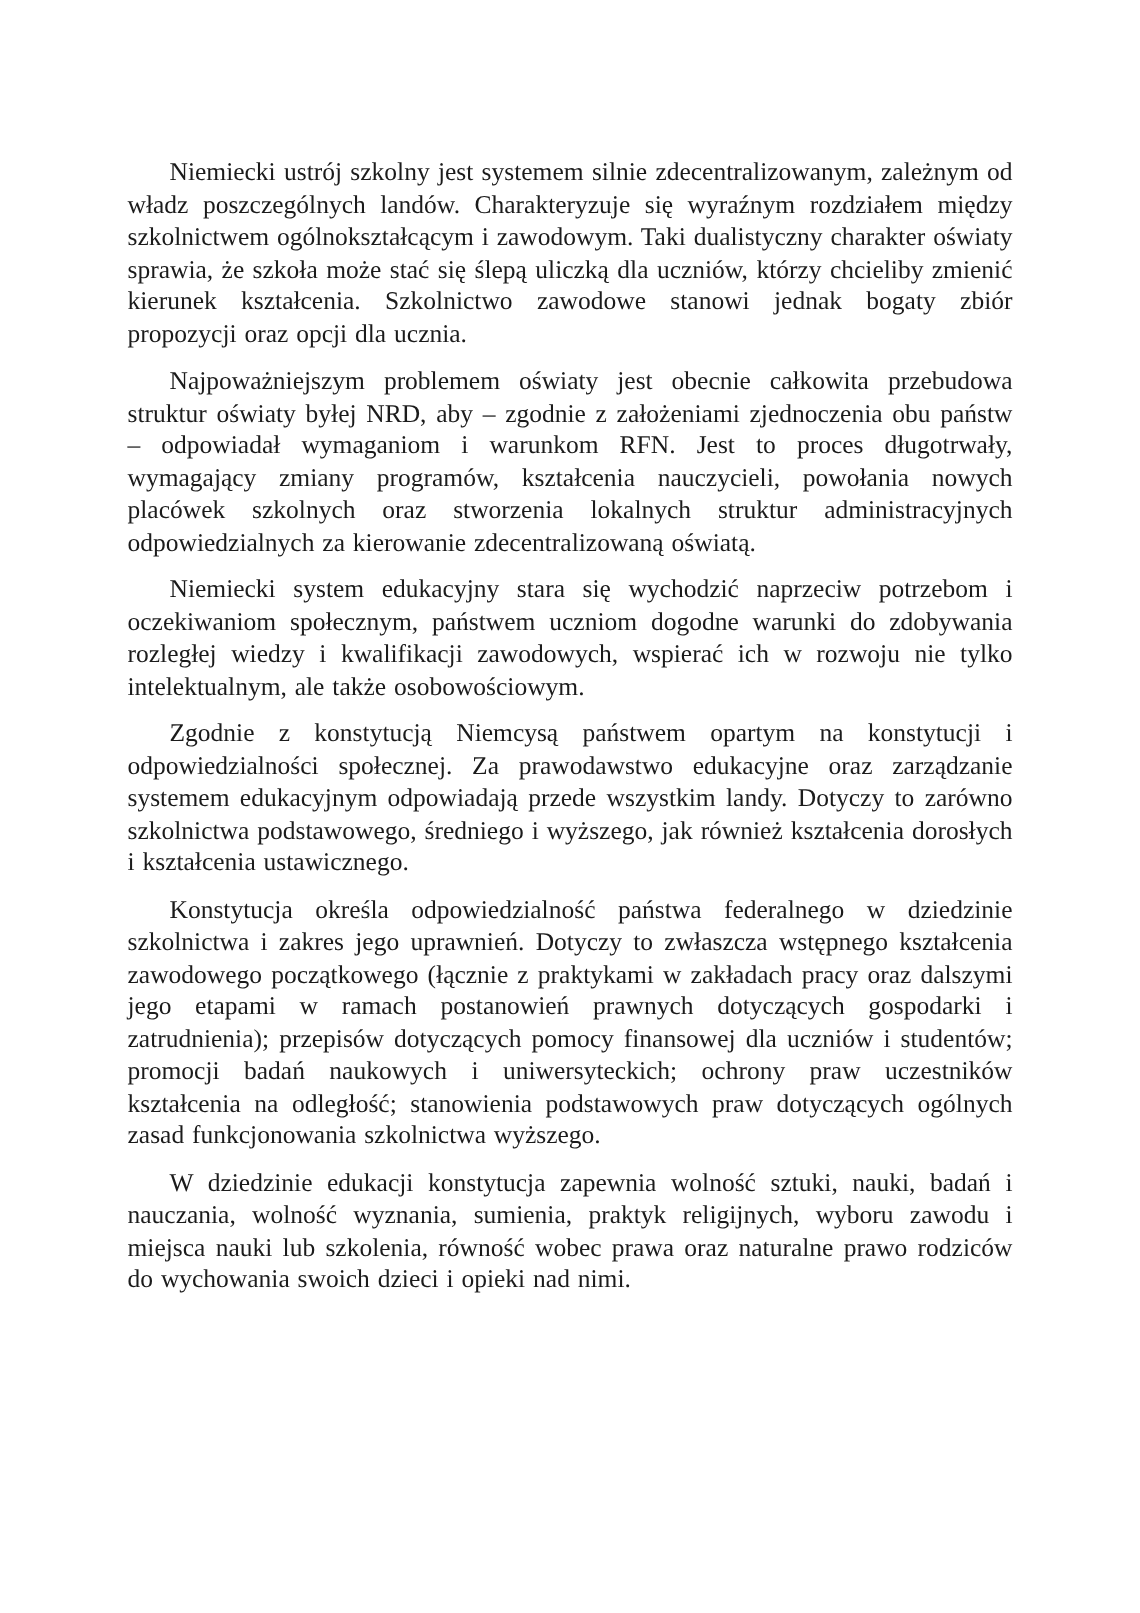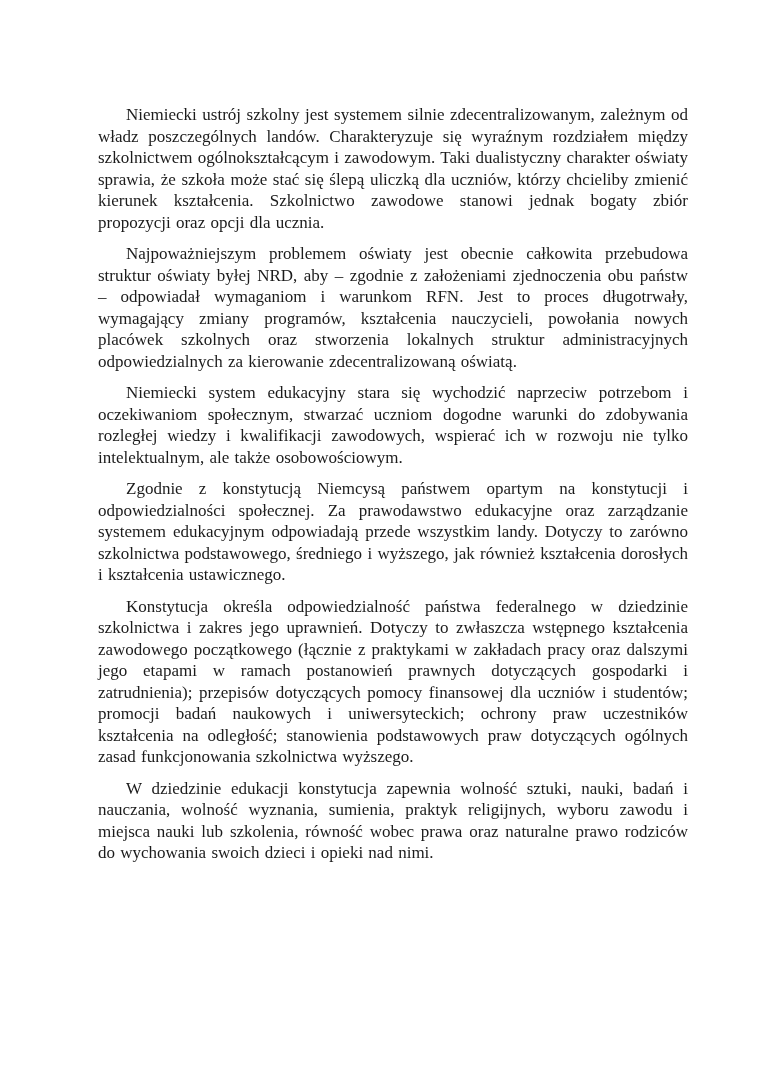--- a/index.html
+++ b/index.html
@@ -10,21 +10,21 @@
   .page {
     position: relative;
     width: 760px;
     height: 1075px;
     background: #ffffff;
     box-sizing: border-box;
     overflow: hidden;
   }
   .text-block {
     position: absolute;
-    left: 98px;
+    left: 85px;
     top: 104px;
     width: 590px;
   }
   p.body-par {
     margin: 0 0 10px 0;
     font-family: "Liberation Serif", "DejaVu Serif", serif;
     font-size: 17px;
     line-height: 21.5px;
     color: #1b1b1b;
     text-align: justify;
@@ -32,18 +32,18 @@
     word-spacing: 1px;
   }
 </style>
 </head>
 <body>
 
 <div class="page">
   <div class="text-block">
     <p class="body-par">Niemiecki ustrój szkolny jest systemem silnie zdecentralizowanym, zależnym od władz poszczególnych landów. Charakteryzuje się wyraźnym rozdziałem między szkolnictwem ogólnokształcącym i zawodowym. Taki dualistyczny charakter oświaty sprawia, że szkoła może stać się ślepą uliczką dla uczniów, którzy chcieliby zmienić kierunek kształcenia. Szkolnictwo zawodowe stanowi jednak bogaty zbiór propozycji oraz opcji dla ucznia.</p>
     <p class="body-par">Najpoważniejszym problemem oświaty jest obecnie całkowita przebudowa struktur oświaty byłej NRD, aby – zgodnie z założeniami zjednoczenia obu państw – odpowiadał wymaganiom i warunkom RFN. Jest to proces długotrwały, wymagający zmiany programów, kształcenia nauczycieli, powołania nowych placówek szkolnych oraz stworzenia lokalnych struktur administracyjnych odpowiedzialnych za kierowanie zdecentralizowaną oświatą.</p>
-    <p class="body-par">Niemiecki system edukacyjny stara się wychodzić naprzeciw potrzebom i oczekiwaniom społecznym, stwarzać uczniom dogodne warunki do zdobywania rozległej wiedzy i kwalifikacji zawodowych, wspierać ich w rozwoju nie tylko intelektualnym, ale także osobowościowym.</p>
+    <p class="body-par">Niemiecki system edukacyjny stara się wychodzić naprzeciw potrzebom i oczekiwaniom społecznym, państwem uczniom dogodne warunki do zdobywania rozległej wiedzy i kwalifikacji zawodowych, wspierać ich w rozwoju nie tylko intelektualnym, ale także osobowościowym.</p>
     <p class="body-par">Zgodnie z konstytucją Niemcysą państwem opartym na konstytucji i odpowiedzialności społecznej. Za prawodawstwo edukacyjne oraz zarządzanie systemem edukacyjnym odpowiadają przede wszystkim landy. Dotyczy to zarówno szkolnictwa podstawowego, średniego i wyższego, jak również kształcenia dorosłych i kształcenia ustawicznego.</p>
     <p class="body-par">Konstytucja określa odpowiedzialność państwa federalnego w dziedzinie szkolnictwa i zakres jego uprawnień. Dotyczy to zwłaszcza wstępnego kształcenia zawodowego początkowego (łącznie z praktykami w zakładach pracy oraz dalszymi jego etapami w ramach postanowień prawnych dotyczących gospodarki i zatrudnienia); przepisów dotyczących pomocy finansowej dla uczniów i studentów; promocji badań naukowych i uniwersyteckich; ochrony praw uczestników kształcenia na odległość; stanowienia podstawowych praw dotyczących ogólnych zasad funkcjonowania szkolnictwa wyższego.</p>
     <p class="body-par">W dziedzinie edukacji konstytucja zapewnia wolność sztuki, nauki, badań i nauczania, wolność wyznania, sumienia, praktyk religijnych, wyboru zawodu i miejsca nauki lub szkolenia, równość wobec prawa oraz naturalne prawo rodziców do wychowania swoich dzieci i opieki nad nimi.</p>
   </div>
 </div>
 
 </body></html>

